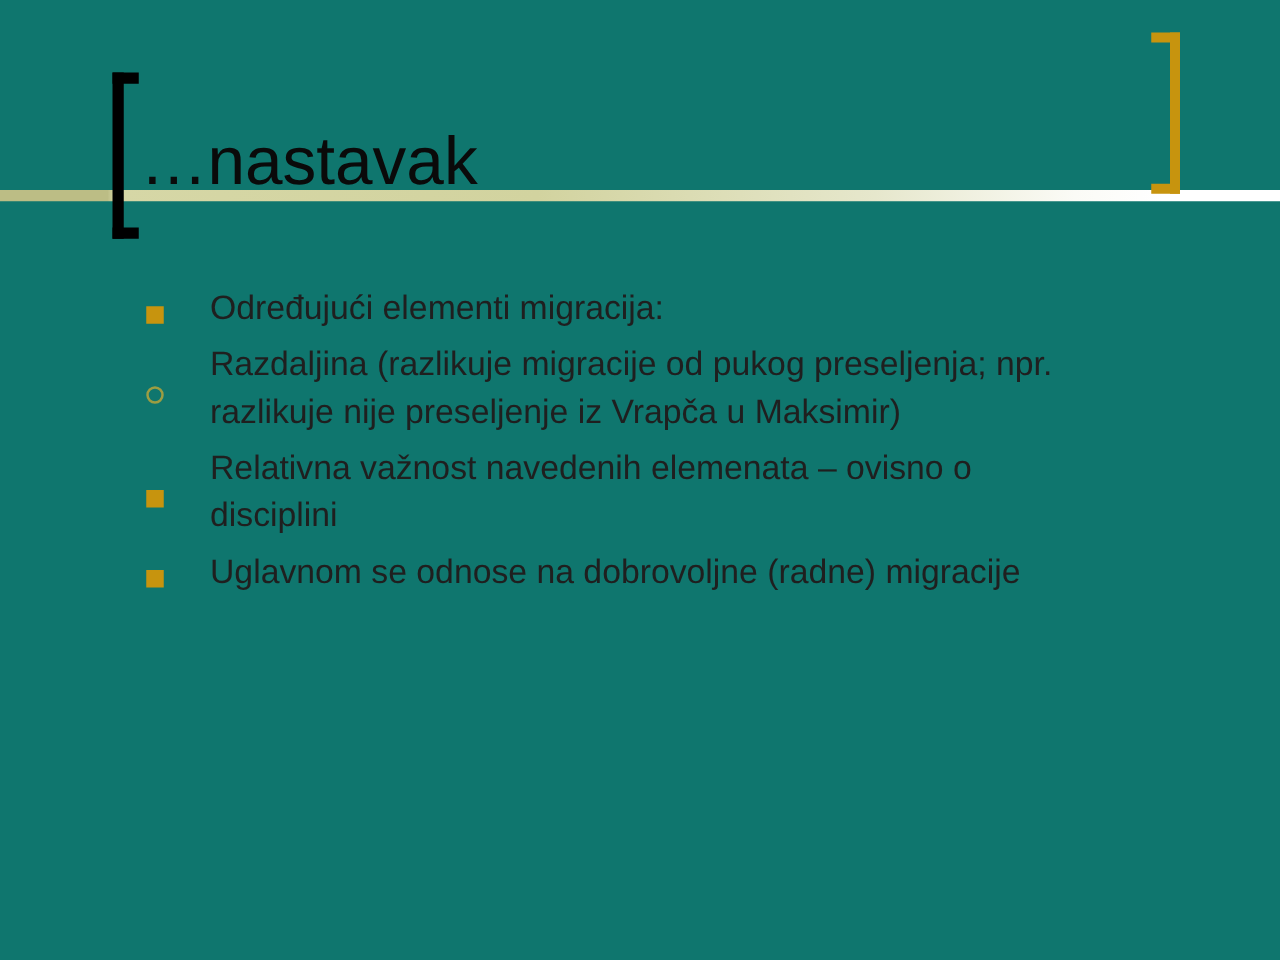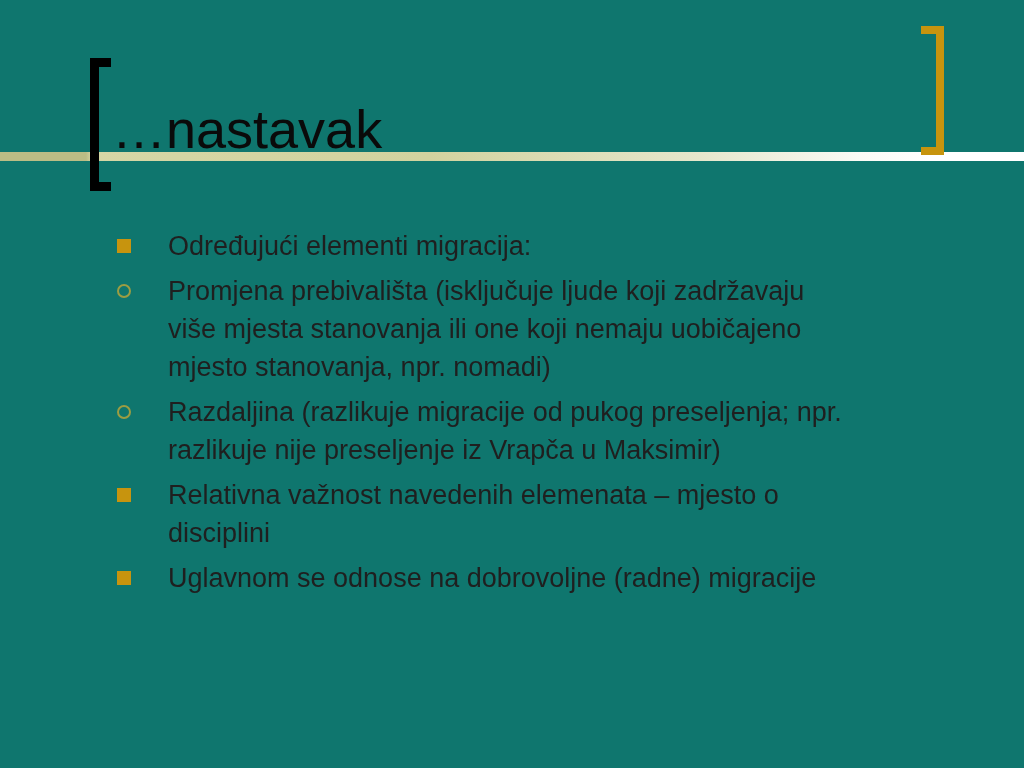--- a/index.html
+++ b/index.html
@@ -57,21 +57,21 @@
     white-space: nowrap;
   }
   .content {
     position: absolute;
     left: 117px;
     top: 227px;
     width: 860px;
   }
   .item {
     display: flex;
-    align-items: flex-start;
+    align-items: center;
     margin: 0 0 7px 0;
   }
   .marker { flex: 0 0 auto; margin-top: 12px; }
   .marker.square {
     width: 14px;
     height: 14px;
     background: #c7940e;
   }
   .marker.circle {
     width: 10px;
@@ -101,37 +101,31 @@
 
   <h1 class="title">…nastavak</h1>
 
   <div class="content">
 
     <div class="item">
       <span class="marker square"></span>
       <div class="btext">Određujući elementi migracija:</div>
     </div>
 
-    <div class="item">
-      <span class="marker circle"></span>
-      <div class="btext">Promjena prebivališta (isključuje ljude koji zadržavaju
-više mjesta stanovanja ili one koji nemaju uobičajeno
-mjesto stanovanja, npr. nomadi)</div>
-    </div>
 
 
     <div class="item">
       <span class="marker circle"></span>
       <div class="btext">Razdaljina (razlikuje migracije od pukog preseljenja; npr.
 razlikuje nije preseljenje iz Vrapča u Maksimir)</div>
     </div>
 
     <div class="item">
       <span class="marker square"></span>
-      <div class="btext">Relativna važnost navedenih elemenata – mjesto o
+      <div class="btext">Relativna važnost navedenih elemenata – ovisno o
 disciplini</div>
     </div>
 
     <div class="item">
       <span class="marker square"></span>
       <div class="btext">Uglavnom se odnose na dobrovoljne (radne) migracije</div>
     </div>
 
   </div>
 </div>

